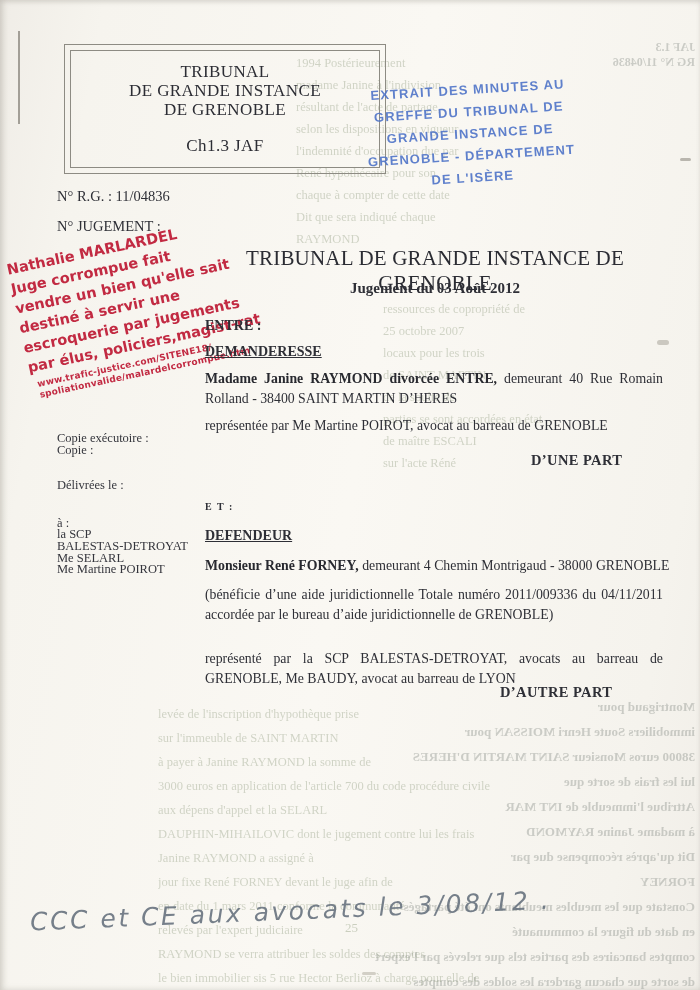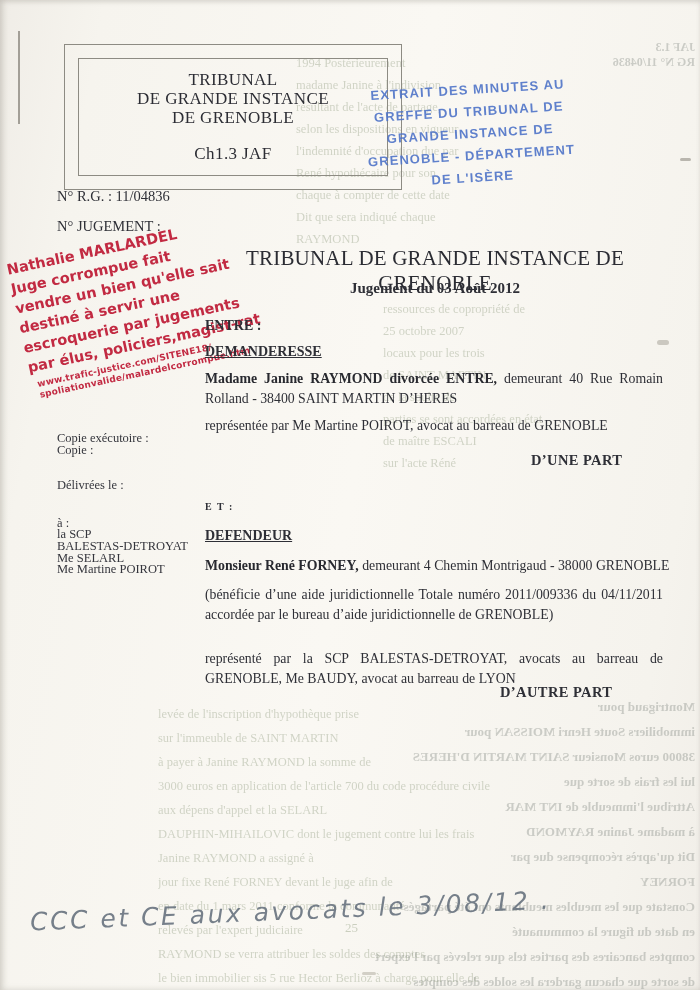--- a/index.html
+++ b/index.html
@@ -9,21 +9,21 @@
     font-family:"Liberation Serif","DejaVu Serif",serif;color:#2e2f36;
     box-shadow:inset 3px 0 6px rgba(120,115,105,.25), inset 0 2px 4px rgba(120,115,105,.12);
   }
   .abs{position:absolute;}
   
   .edge-line{left:18px;top:31px;width:2px;height:93px;background:#a39f97;}
   .mark-a{left:680px;top:158px;width:11px;height:3px;background:#b9b6ae;border-radius:2px;}
   .mark-b{left:657px;top:340px;width:12px;height:5px;background:#c0bdb4;border-radius:3px;opacity:.8;}
   .mark-c{left:362px;top:972px;width:14px;height:3px;background:#d2cfc6;border-radius:2px;}
   
-  .court-box{left:64px;top:44px;width:310px;height:118px;border:1px solid #8d8b83;padding:13px;background:transparent;}
+  .court-box{left:64px;top:44px;width:310px;height:118px;border:1px solid #8d8b83;padding:5px;background:transparent;}
   .court-box-inner{border:1px solid #8d8b83;width:100%;height:100%;box-sizing:border-box;text-align:center;padding-top:11px;}
   .court-line{font-size:17px;line-height:19px;letter-spacing:.4px;color:#2c2d34;}
   .chamber{font-size:17px;margin-top:17px;letter-spacing:.4px;color:#2c2d34;}
   
   .stamp-blue{left:356px;top:86px;width:222px;transform:rotate(-3.5deg);transform-origin:left top;
     font-family:"Liberation Sans","DejaVu Sans",sans-serif;font-weight:bold;font-size:13px;
     color:#4f74c8;letter-spacing:1.1px;text-align:center;opacity:.9;}
   .stamp-blue div{line-height:22px;white-space:nowrap;}
   
   .rg{left:57px;top:188px;font-size:14.5px;}

